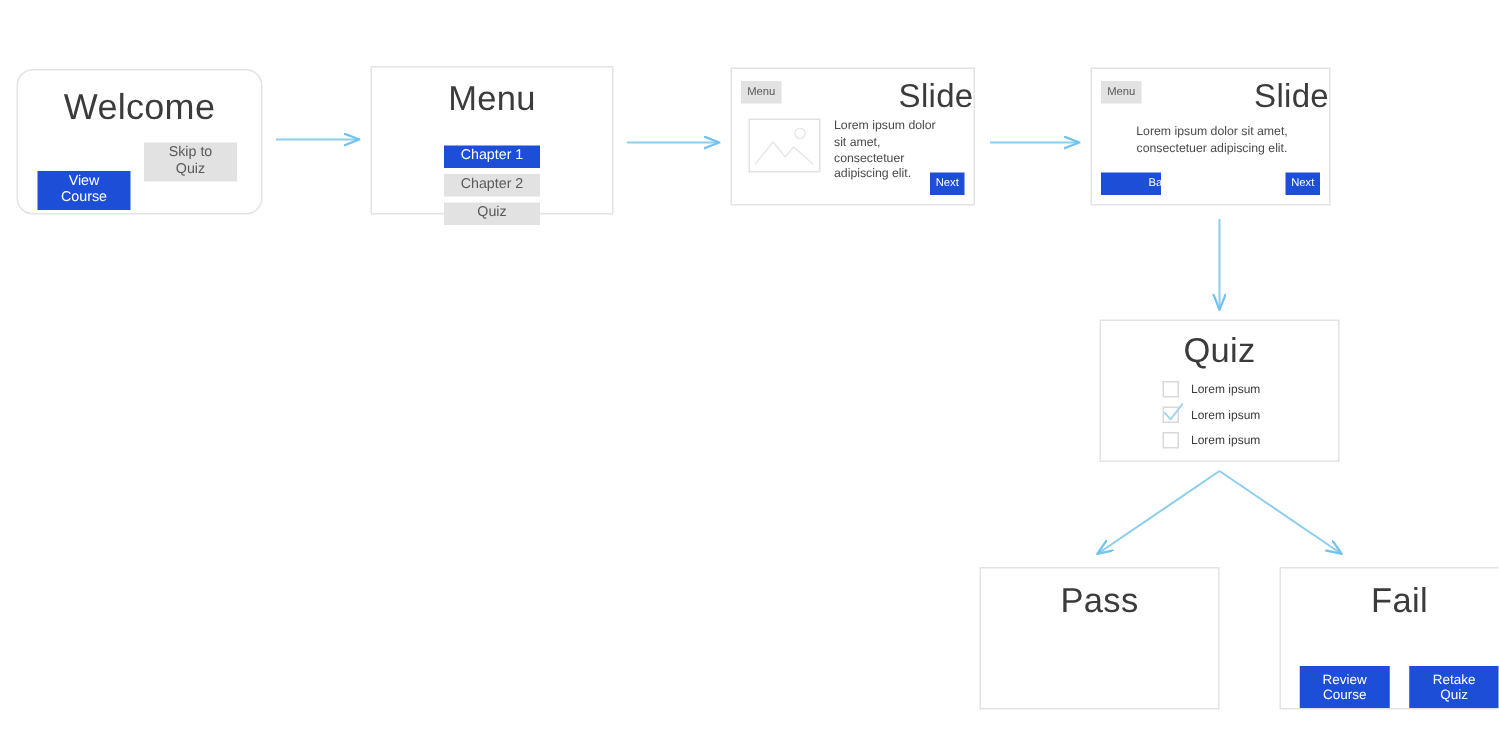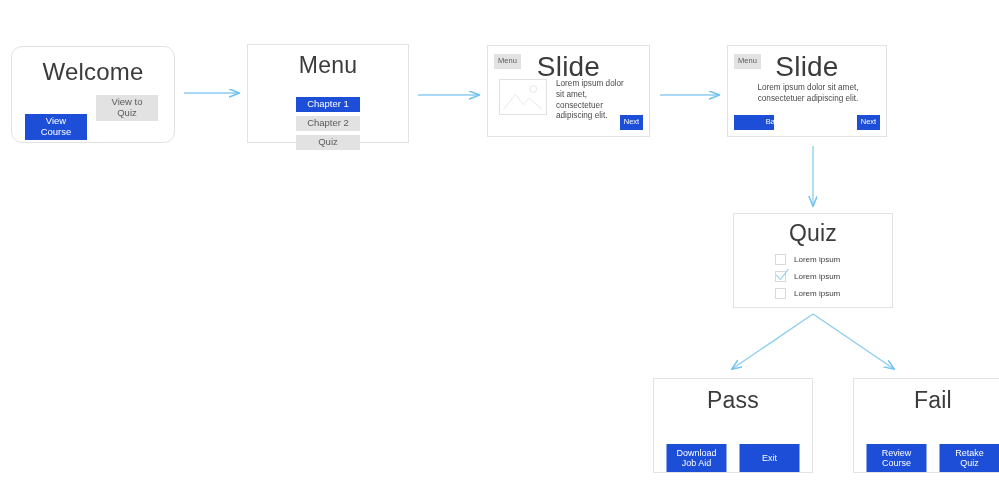--- a/index.html
+++ b/index.html
@@ -78,21 +78,21 @@
   #menu-items {
     position: absolute; left: 50%; top: 33px;
     transform: translateX(-50%);
     display: flex; flex-direction: column; gap: 4px;
   }
   #menu-items .btn { width: 64px; height: 15px; font-size: 9.5px; }
 
   
   #card-slide-1 { left: 487px; top: 45px; width: 163px; height: 92px; }
   #card-slide-2 { left: 727px; top: 45px; width: 160px; height: 92px; }
-  .slide .card-title { font-size: 28px; margin-top: 7px; }
+  .slide .card-title { font-size: 22px; margin-top: 7px; text-align: right; }
   .slide-menu-btn {
     position: absolute; left: 6px; top: 8px;
     width: 27px; height: 15px; font-size: 7.5px;
   }
   .slide-next-btn {
     position: absolute; right: 6px; bottom: 6px;
     width: 23px; height: 15px; font-size: 7.5px;
   }
   .slide-back-btn {
     position: absolute; left: 6px; bottom: 6px;
@@ -167,21 +167,21 @@
       <line x1="813" y1="314" x2="732" y2="369"></line>
       <line x1="813" y1="314" x2="894" y2="369"></line>
     </g>
   </svg>
 
   <div class="card" id="card-welcome">
     <div class="card-title">Welcome</div>
     <div id="welcome-buttons">
       <div class="btn btn-blue">View
 Course</div>
-      <div class="btn btn-grey">View to
+      <div class="btn btn-grey">Skip to
 Quiz</div>
     </div>
   </div>
 
   <div class="card" id="card-menu">
     <div class="card-title">Menu</div>
     <div id="menu-items">
       <div class="btn btn-blue">Chapter 1</div>
       <div class="btn btn-grey">Chapter 2</div>
       <div class="btn btn-grey">Quiz</div>
@@ -232,25 +232,20 @@
       <div class="quiz-option">
         <span class="checkbox"></span>
         <span class="quiz-option-label">Lorem ipsum</span>
       </div>
 
     </div>
   </div>
 
   <div class="card result" id="card-pass">
     <div class="card-title">Pass</div>
-    <div class="result-buttons">
-      <div class="btn btn-blue">Download
-Job Aid</div>
-      <div class="btn btn-blue">Exit</div>
-    </div>
   </div>
 
   <div class="card result" id="card-fail">
     <div class="card-title">Fail</div>
     <div class="result-buttons">
       <div class="btn btn-blue">Review
 Course</div>
       <div class="btn btn-blue">Retake
 Quiz</div>
     </div>

